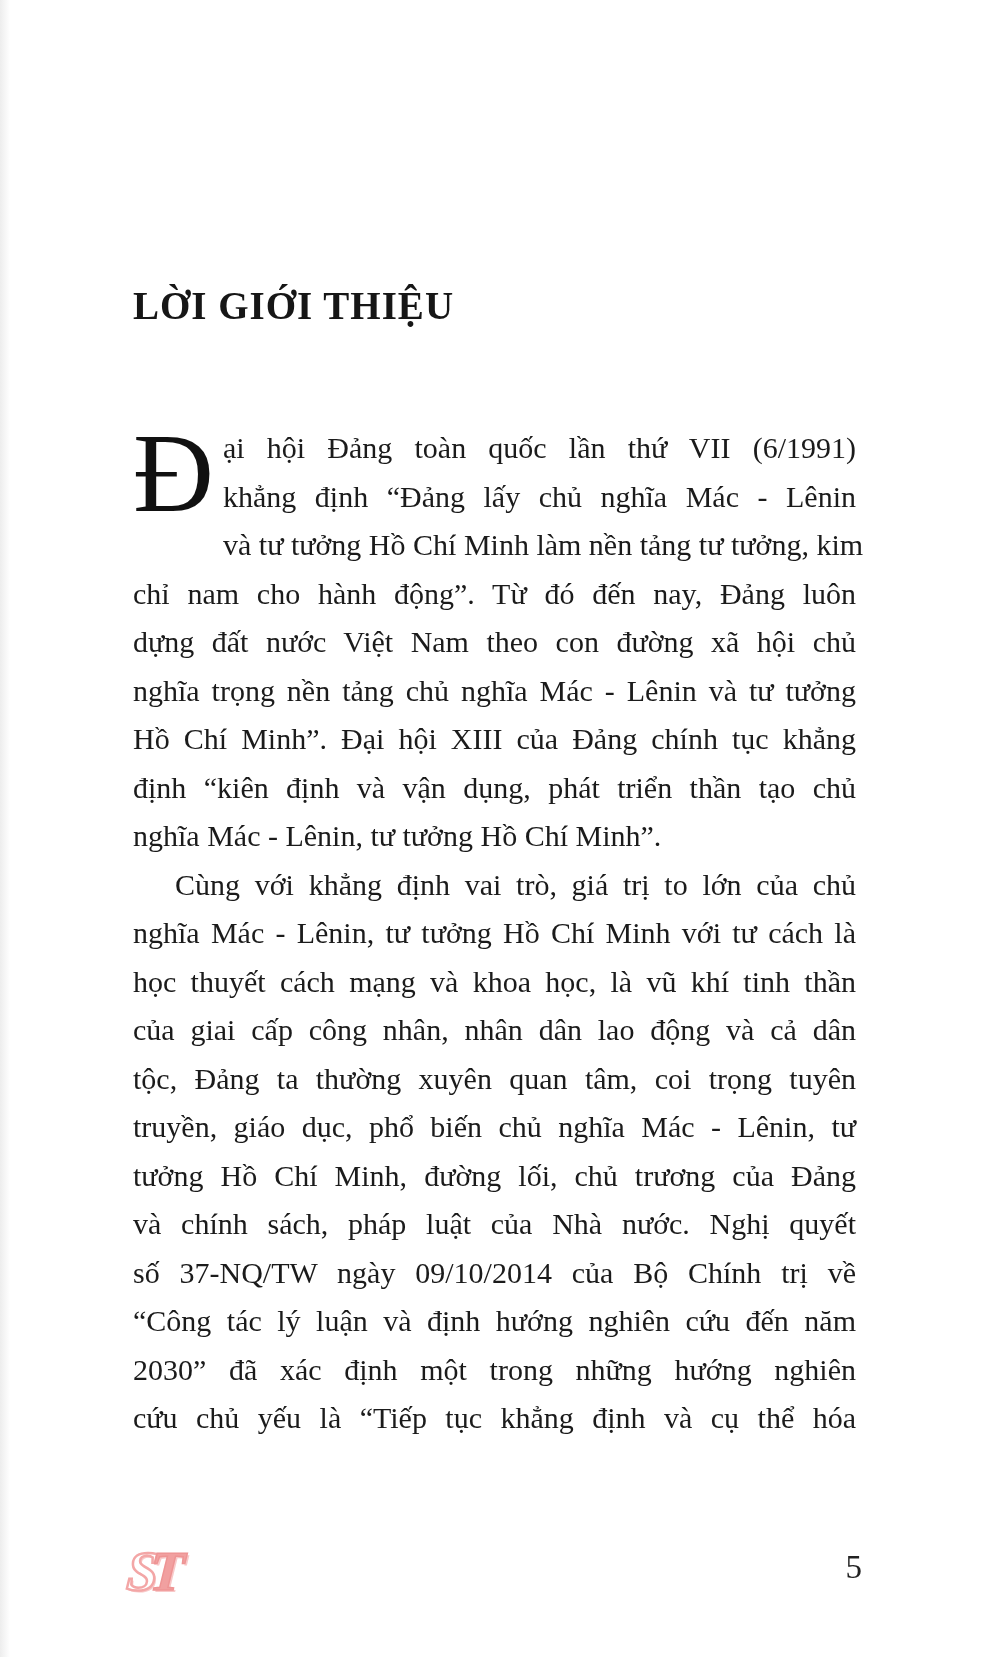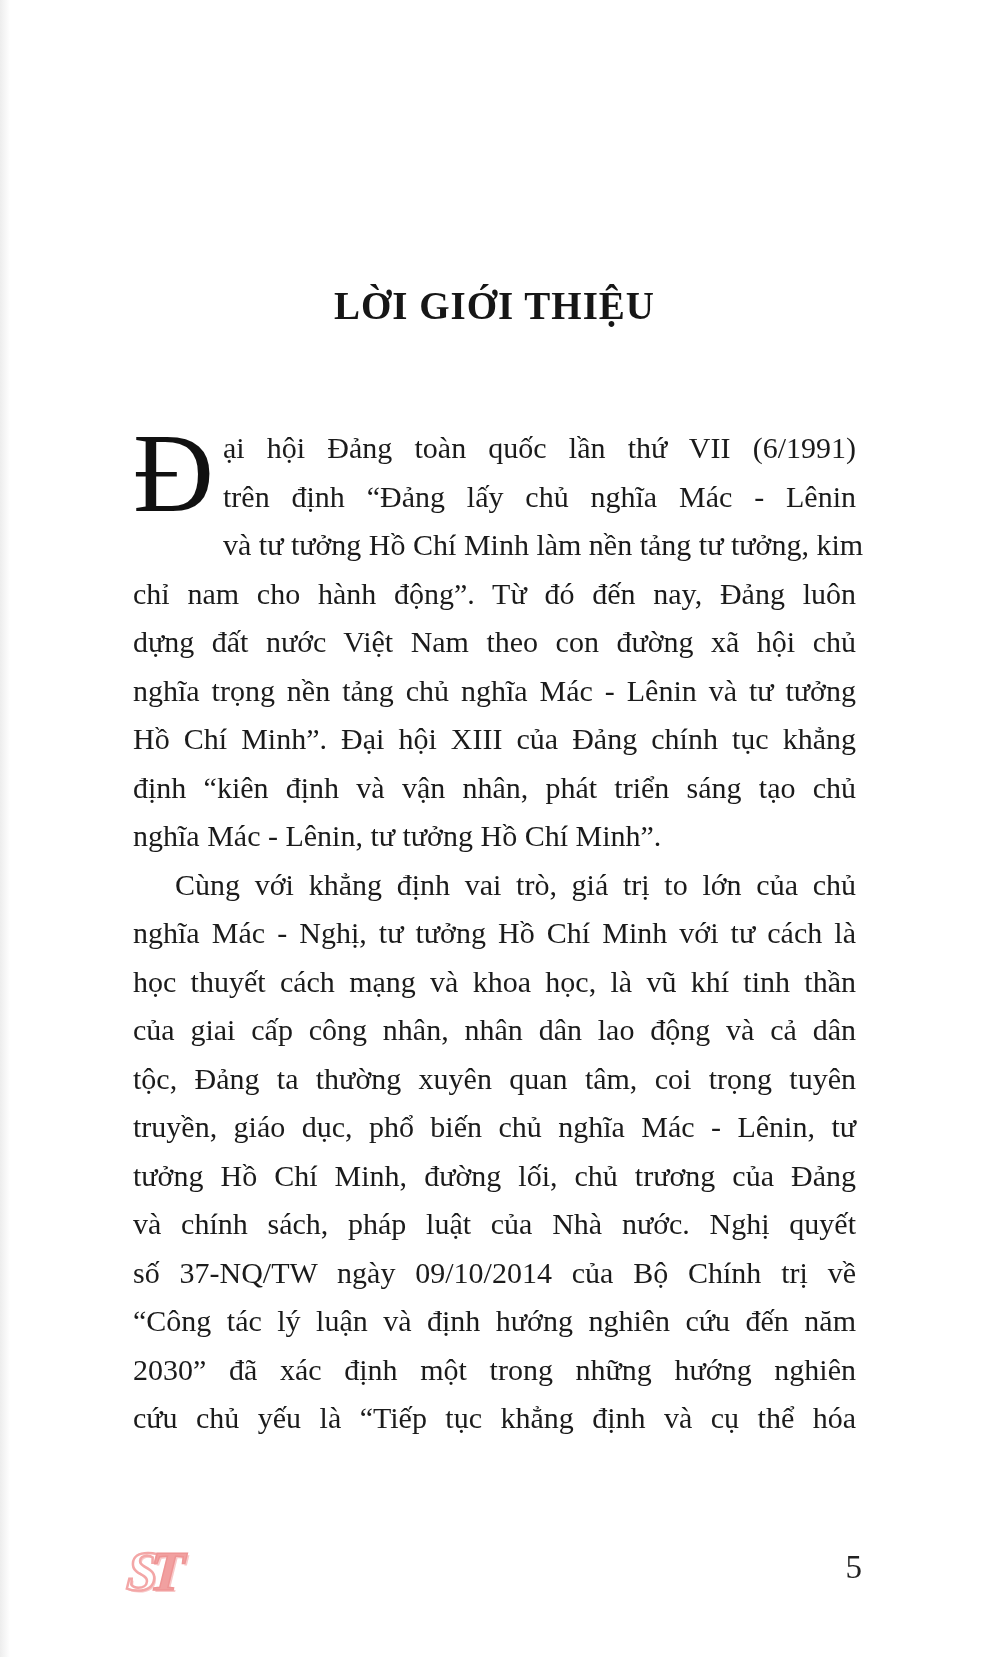--- a/index.html
+++ b/index.html
@@ -17,21 +17,21 @@
     position: absolute;
     left: 0; top: 0;
     width: 10px; height: 100%;
     background: linear-gradient(to right, #ededed, rgba(255,255,255,0));
   }
   .chapter-title {
     position: absolute;
     left: 133px;
     top: 283px;
     width: 723px;
-    text-align: center;
+    text-align: left;
     font-size: 39px;
     font-weight: 600;
     letter-spacing: 1px;
     color: #161616;
   }
   .body-block {
     position: absolute;
     left: 133px;
     top: 424px;
     width: 723px;
@@ -104,32 +104,32 @@
 
 <div class="page">
   <div class="edge-shade"></div>
 
   <h1 class="chapter-title">LỜI GIỚI THIỆU</h1>
 
   <div class="body-block">
     <div>
       <span class="dropcap">Đ</span>
       <div class="line">ại hội Đảng toàn quốc lần thứ VII (6/1991)</div>
-      <div class="line">trên định “Đảng lấy chủ nghĩa Mác - Lênin</div>
+      <div class="line">khẳng định “Đảng lấy chủ nghĩa Mác - Lênin</div>
       <div class="line">và tư tưởng Hồ Chí Minh làm nền tảng tư tưởng, kim</div>
       <div class="line">chỉ nam cho hành động”. Từ đó đến nay, Đảng luôn</div>
       <div class="line">dựng đất nước Việt Nam theo con đường xã hội chủ</div>
       <div class="line">nghĩa trọng nền tảng chủ nghĩa Mác - Lênin và tư tưởng</div>
       <div class="line">Hồ Chí Minh”. Đại hội XIII của Đảng chính tục khẳng</div>
-      <div class="line">định “kiên định và vận nhân, phát triển sáng tạo chủ</div>
+      <div class="line">định “kiên định và vận dụng, phát triển thần tạo chủ</div>
       <div class="line last-of-para">nghĩa Mác - Lênin, tư tưởng Hồ Chí Minh”.</div>
     </div>
     <div>
       <div class="line indent">Cùng với khẳng định vai trò, giá trị to lớn của chủ</div>
-      <div class="line">nghĩa Mác - Nghị, tư tưởng Hồ Chí Minh với tư cách là</div>
+      <div class="line">nghĩa Mác - Lênin, tư tưởng Hồ Chí Minh với tư cách là</div>
       <div class="line">học thuyết cách mạng và khoa học, là vũ khí tinh thần</div>
       <div class="line">của giai cấp công nhân, nhân dân lao động và cả dân</div>
       <div class="line">tộc, Đảng ta thường xuyên quan tâm, coi trọng tuyên</div>
       <div class="line">truyền, giáo dục, phổ biến chủ nghĩa Mác - Lênin, tư</div>
       <div class="line">tưởng Hồ Chí Minh, đường lối, chủ trương của Đảng</div>
       <div class="line">và chính sách, pháp luật của Nhà nước. Nghị quyết</div>
       <div class="line">số 37-NQ/TW ngày 09/10/2014 của Bộ Chính trị về</div>
       <div class="line">“Công tác lý luận và định hướng nghiên cứu đến năm</div>
       <div class="line">2030” đã xác định một trong những hướng nghiên</div>
       <div class="line">cứu chủ yếu là “Tiếp tục khẳng định và cụ thể hóa</div>

